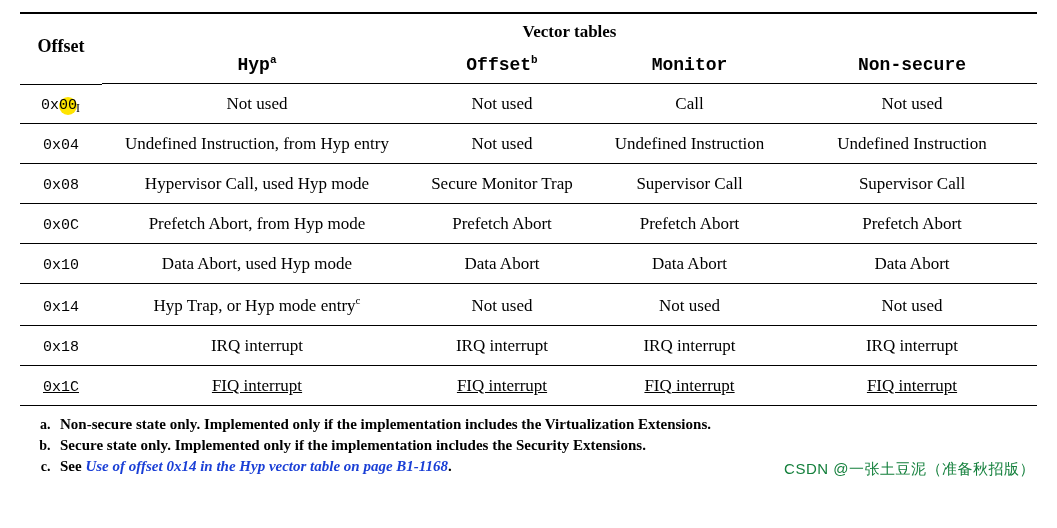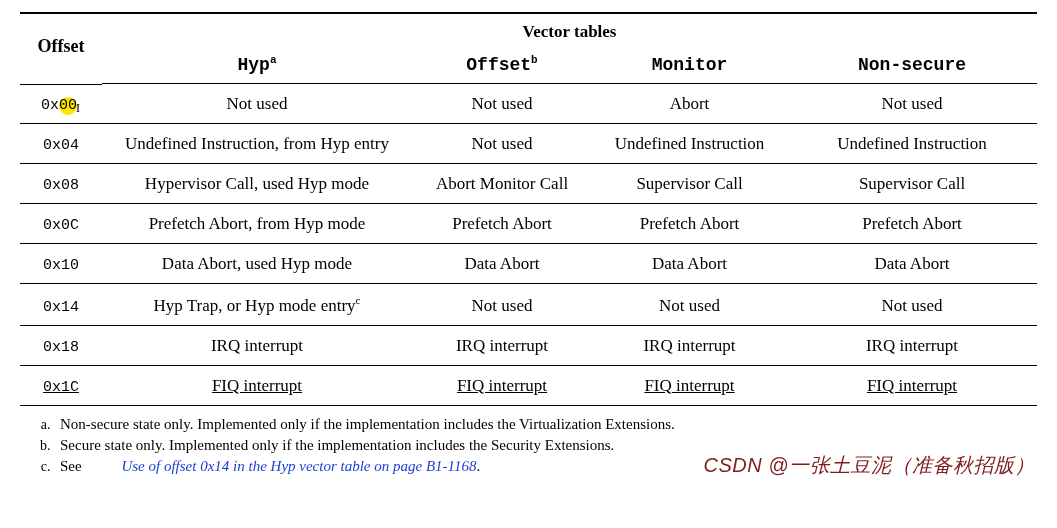--- a/index.html
+++ b/index.html
@@ -71,31 +71,30 @@
       font-size: 12px;
       position: relative;
       top: 3px;
       left: -1px;
     }
     sup.fn { font-size: 11px; }
     .foot {
       font-size: 15px;
       padding: 6px 4px 0 34px;
     }
-    .foot li { margin: 4px 0; padding-left: 6px; }
+    .foot li { margin: 4px 0; padding-left: 6px; font-weight: bold; }
     .foot li::marker { font-size: 14px; }
-    .foot-link { color: #1a3fd6; font-style: italic; margin-left: 36px; }
+    .foot-link { color: #1a3fd6; font-style: italic; }
     .watermark {
       position: absolute;
       right: 22px; bottom: 8px;
-      color: #7f1d1d;
-      font-size: 20px;
+      color: #15803d;
+      font-size: 15px;
       font-family: sans-serif;
       letter-spacing: 0.5px;
-      font-style: italic;
     }
   </style>
 </head>
 <body>
 
 <div class="toprule"></div>
 
 <table>
   <colgroup>
     <col class="col-offset">
@@ -118,34 +117,34 @@
     <tr>
         <th style="border-bottom:1.5px solid #000;padding:0;height:0"></th>
         <th colspan="4" style="padding:0;height:0"></th>
       </tr>
   </thead>
   <tbody id="tbody">
       <tr>
         <td class="offset-cell"><span class="hl"><span>0x00</span><span class="caret-i">I</span></span></td>
         <td>Not used</td>
         <td>Not used</td>
-        <td>Abort</td>
+        <td>Call</td>
         <td>Not used</td>
       </tr>
       <tr>
         <td class="offset-cell">0x04</td>
         <td>Undefined Instruction, from Hyp entry</td>
         <td>Not used</td>
         <td>Undefined Instruction</td>
         <td>Undefined Instruction</td>
       </tr>
       <tr>
         <td class="offset-cell">0x08</td>
         <td>Hypervisor Call, used Hyp mode</td>
-        <td>Abort Monitor Call</td>
+        <td>Secure Monitor Trap</td>
         <td>Supervisor Call</td>
         <td>Supervisor Call</td>
       </tr>
       <tr>
         <td class="offset-cell">0x0C</td>
         <td>Prefetch Abort, from Hyp mode</td>
         <td>Prefetch Abort</td>
         <td>Prefetch Abort</td>
         <td>Prefetch Abort</td>
       </tr>

